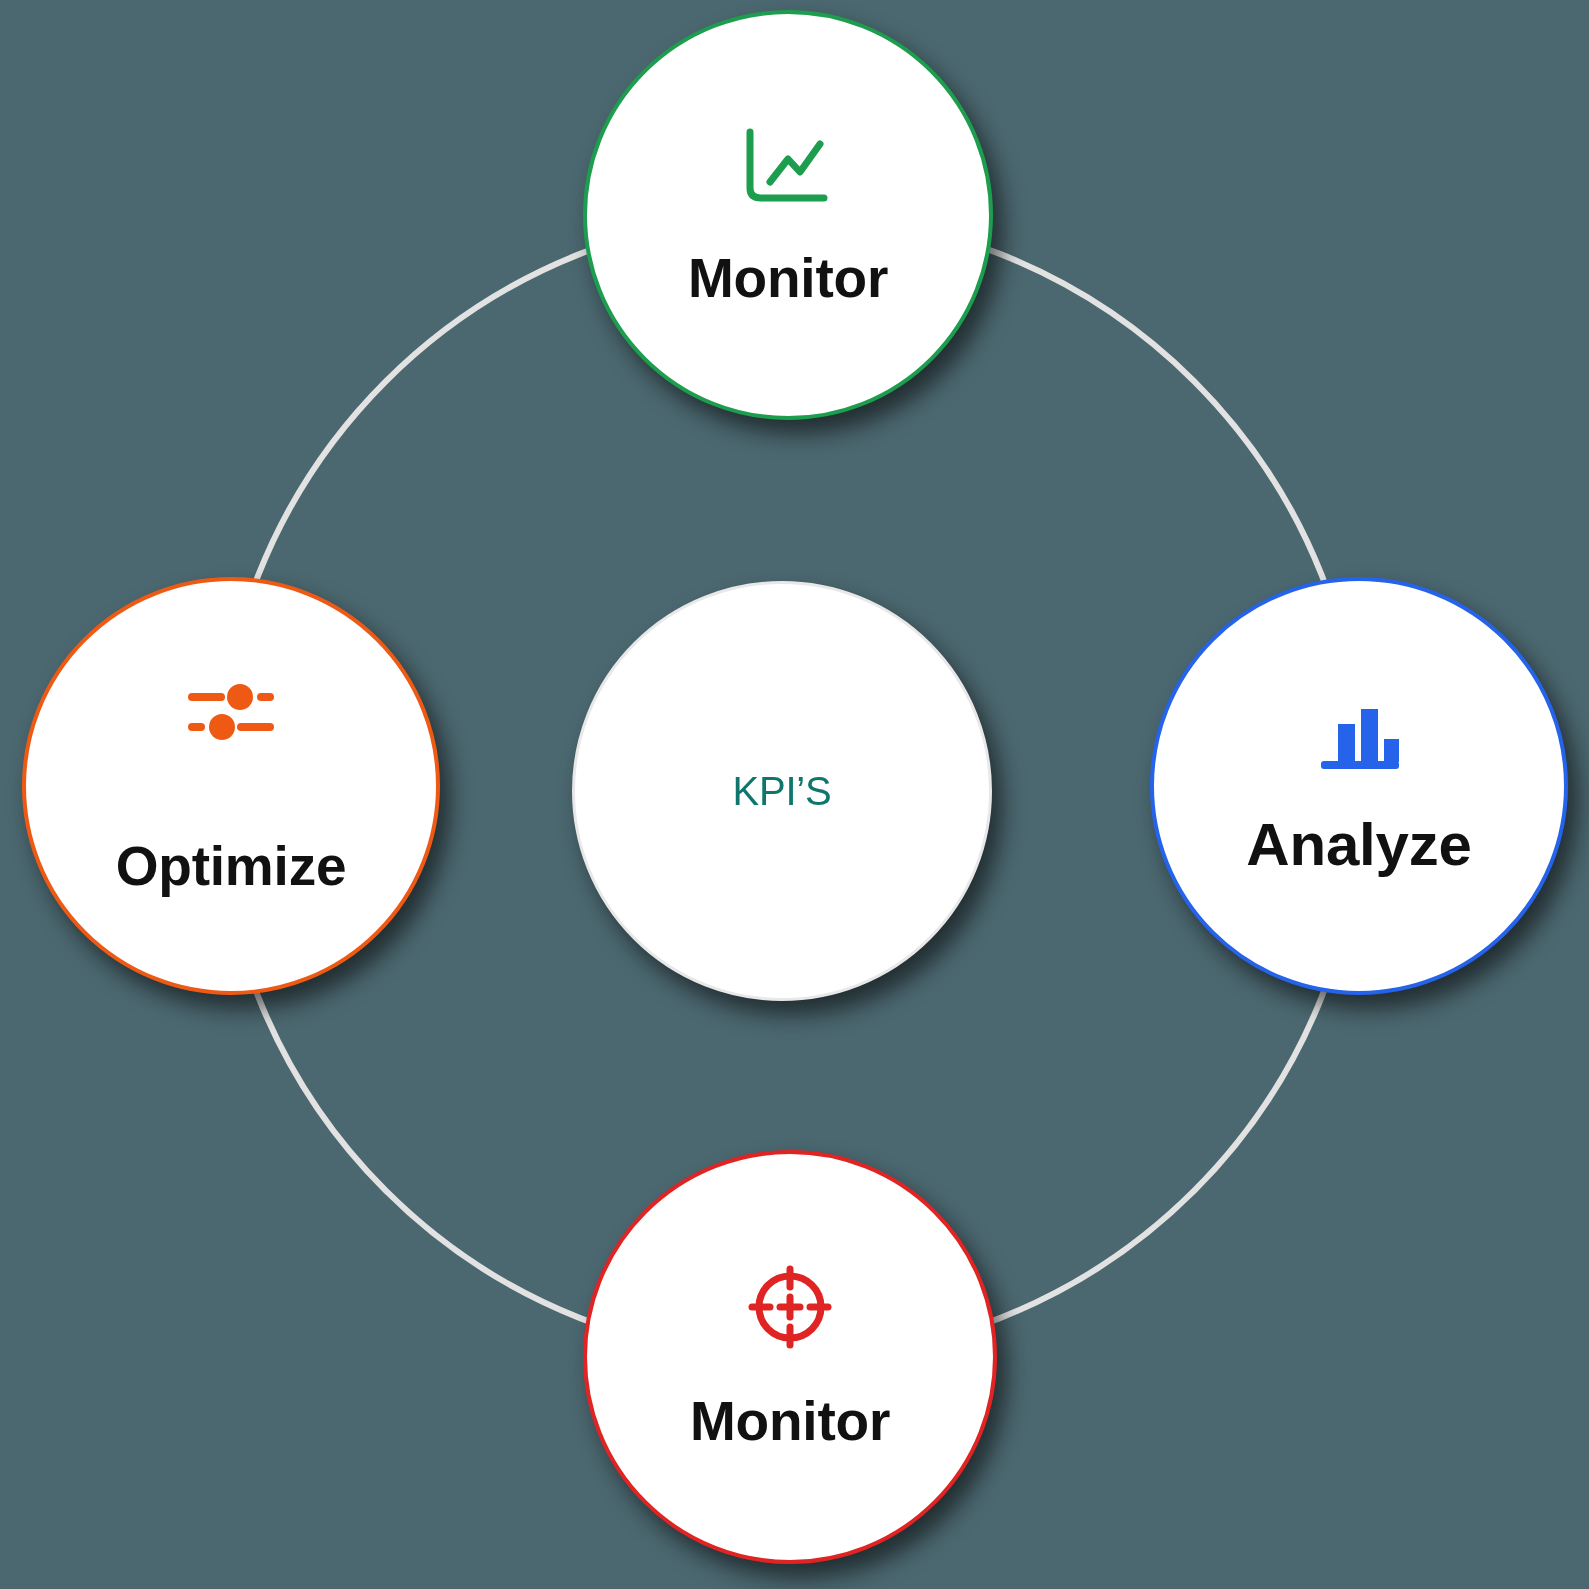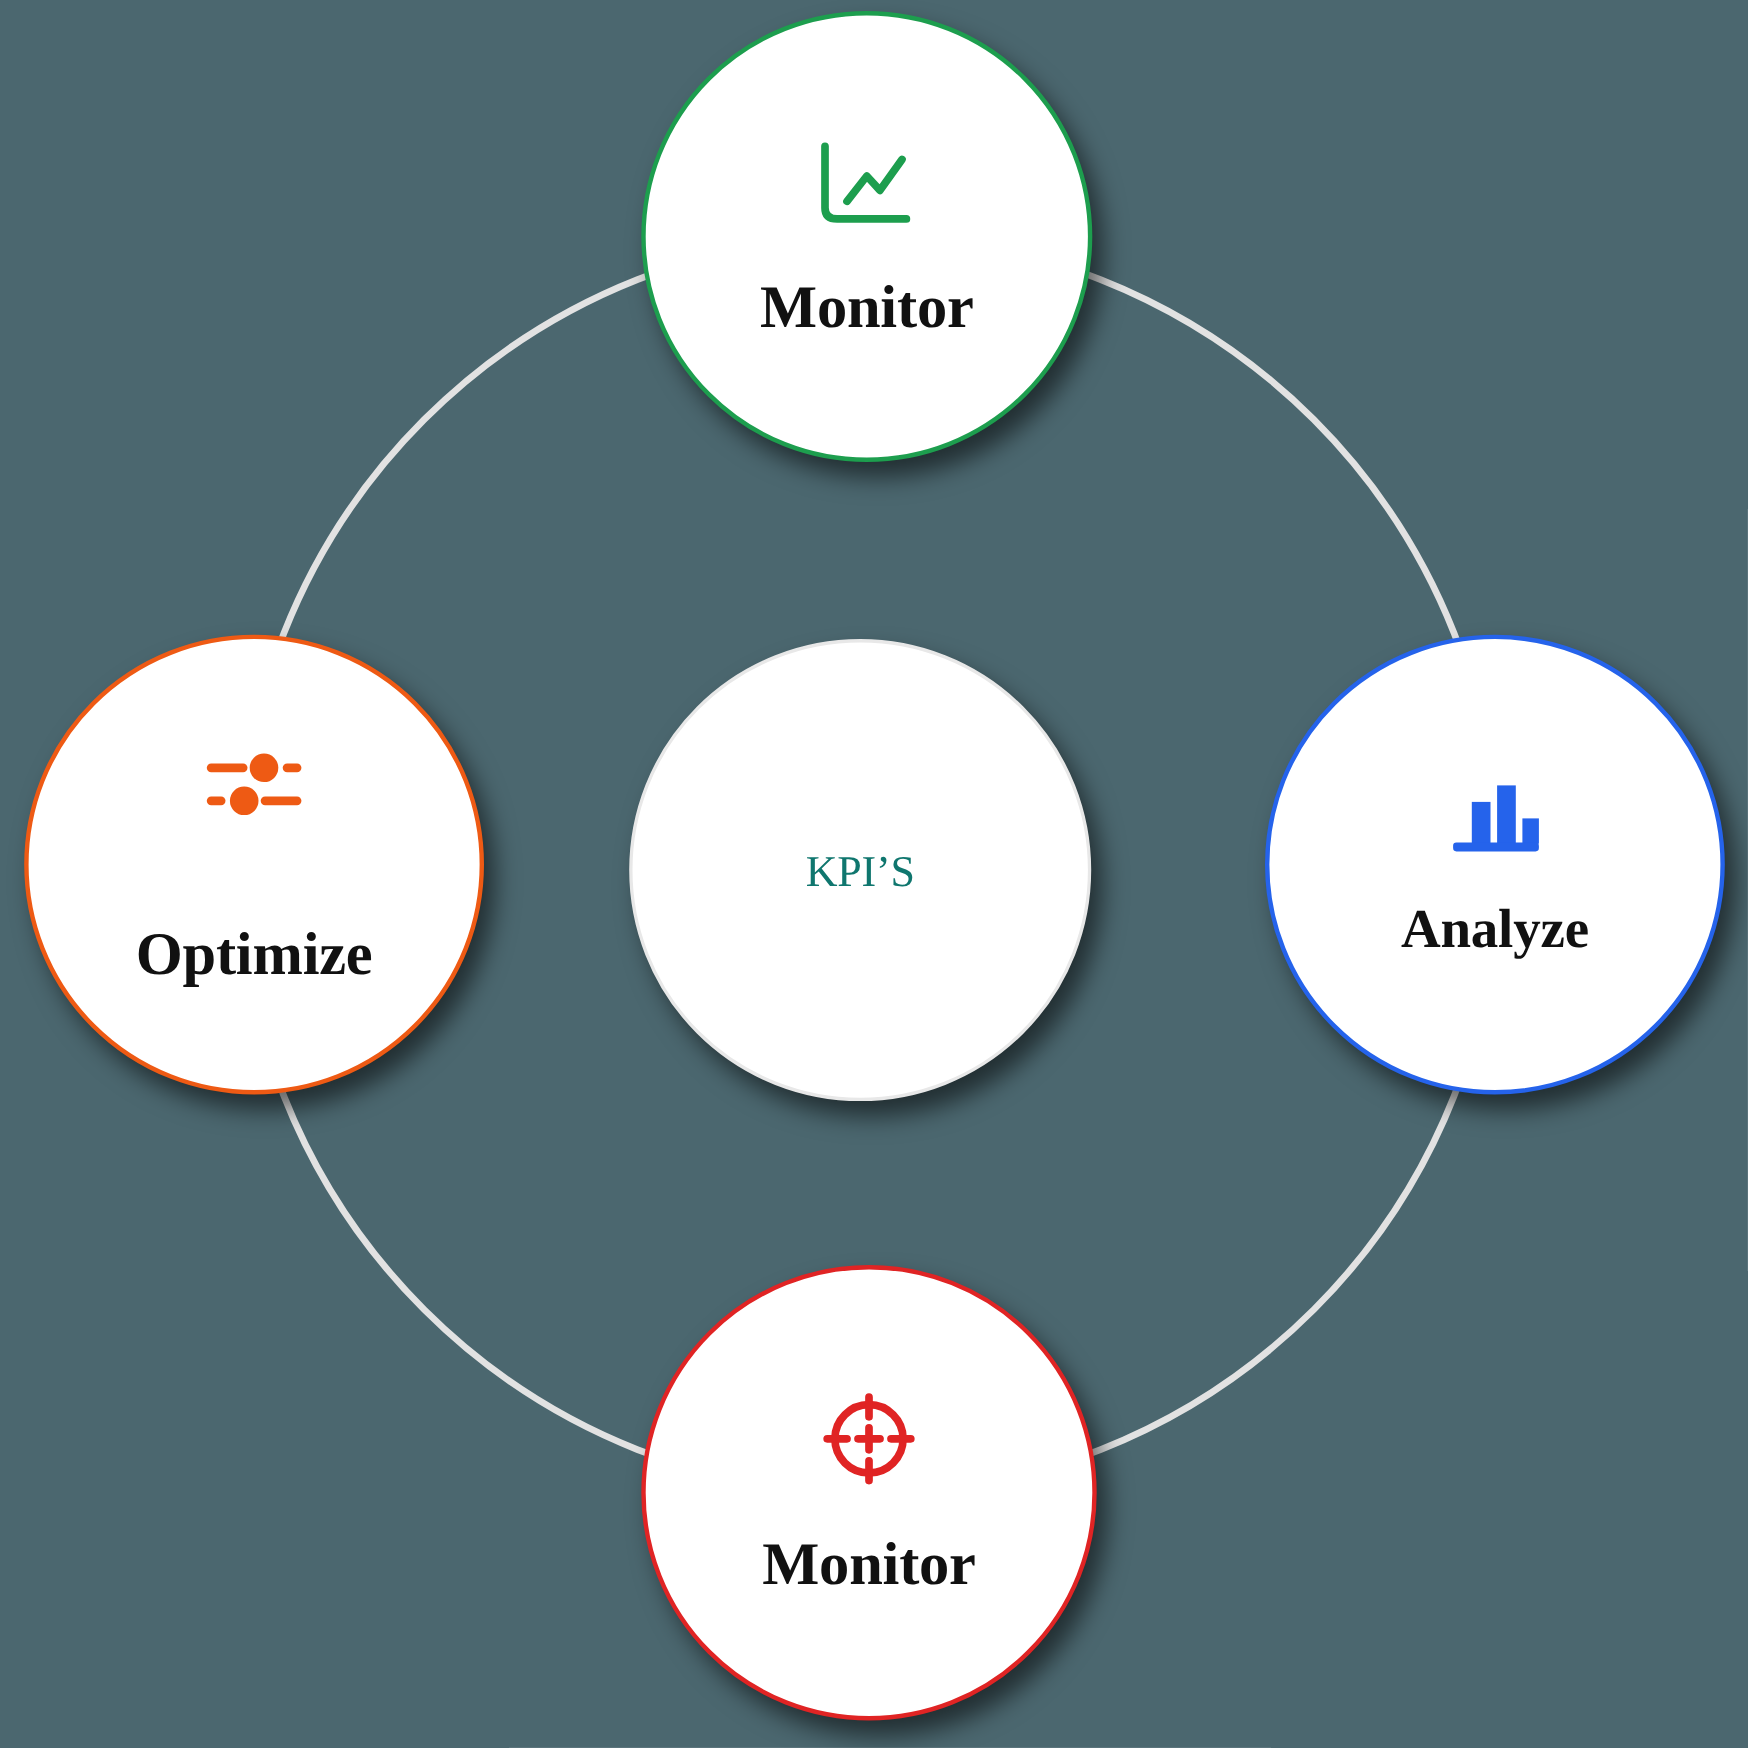--- a/index.html
+++ b/index.html
@@ -29,21 +29,20 @@
   .node {
     position: absolute;
     border-radius: 50%;
     background: #ffffff;
     box-sizing: border-box;
     display: flex;
     flex-direction: column;
     align-items: center;
     justify-content: center;
     box-shadow: 10px 14px 22px rgba(0,0,0,0.55);
-    font-family: Liberation Serif, serif;
   }
   .node .icon-wrap {
     display: block;
     line-height: 0;
   }
   .node .label {
     font-weight: bold;
     color: #111111;
     letter-spacing: -0.2px;
     white-space: nowrap;
@@ -62,21 +61,21 @@
 
   
   #node-analyze {
     left: 1150px;
     top: 577px;
     width: 418px;
     height: 418px;
     border: 4px solid #2563eb;
   }
   #node-analyze .icon-wrap { margin-bottom: 36px; margin-top: 4px; }
-  #node-analyze .label { font-size: 50px; }
+  #node-analyze .label { font-size: 60px; }
 
   
   #node-optimize {
     left: 22px;
     top: 577px;
     width: 418px;
     height: 418px;
     border: 4px solid #ee5a14;
   }
   #node-optimize .icon-wrap { margin-bottom: 42px; margin-top: 6px; }

